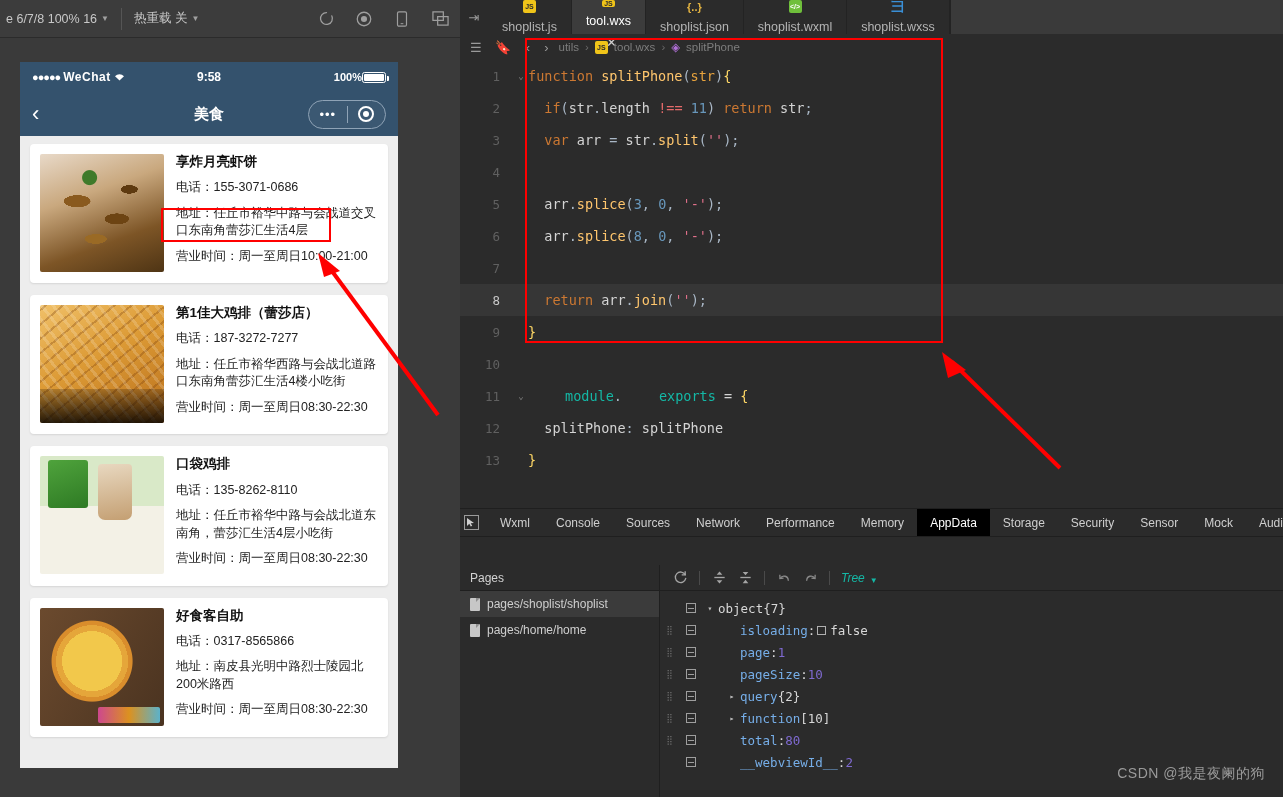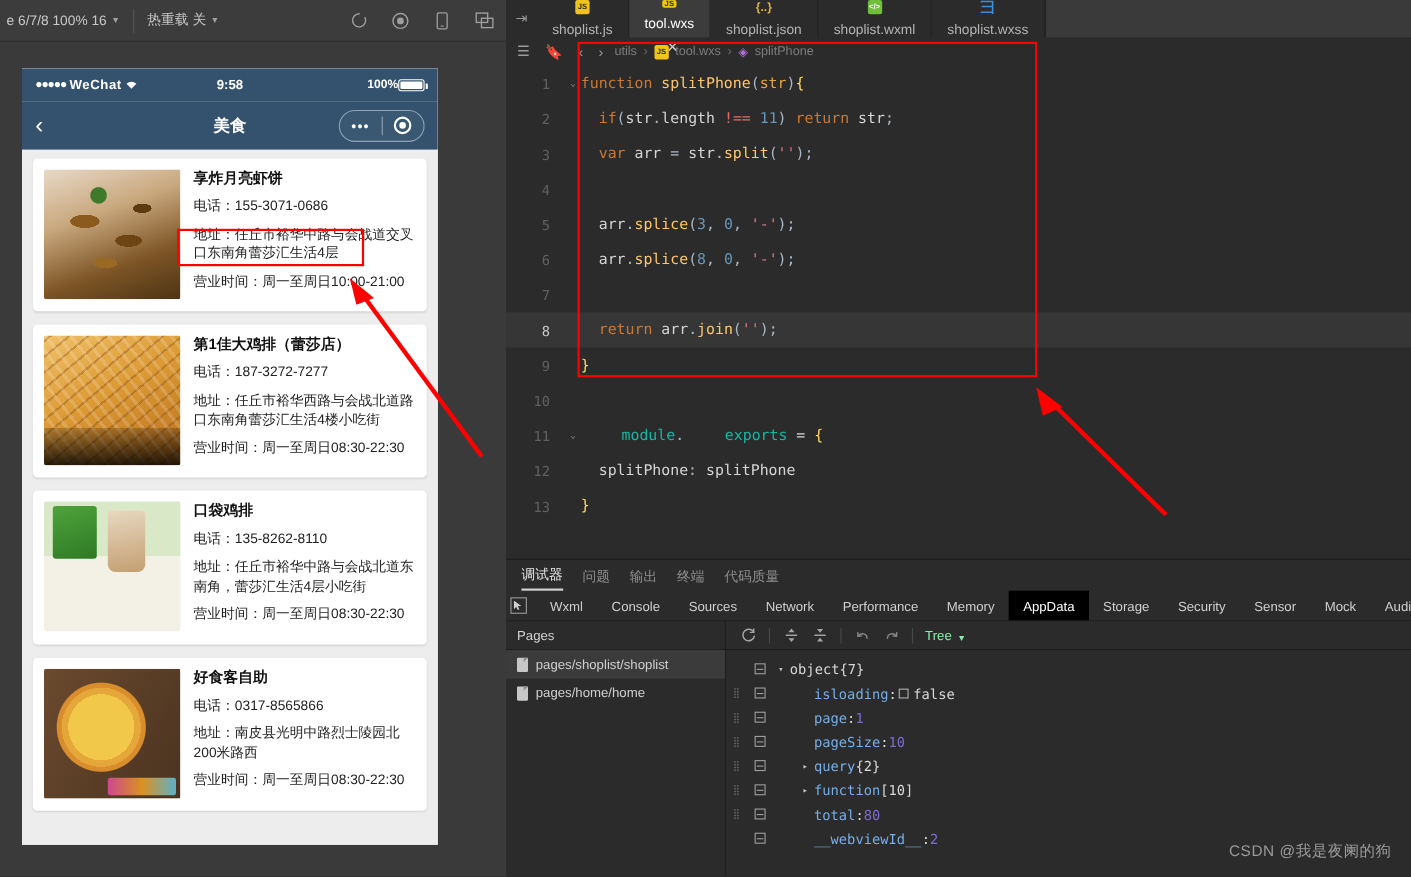--- a/index.html
+++ b/index.html
@@ -204,21 +204,21 @@
   #pages-hdr { height: 26px; display: flex; align-items: center; padding: 0 10px; font-size: 12px; color: #d2d2d2; border-bottom: 1px solid #1f1f1f; }
   .page-row { height: 26px; display: flex; align-items: center; gap: 7px; padding: 0 10px; font-size: 12px; color: #cfcfcf; }
   .page-row.sel { background: #3b3b3b; }
   .doc-ico { width: 10px; height: 13px; background: #c7c7c7; border-radius: 1px; position: relative; flex: 0 0 10px; }
   .doc-ico::after { content: ""; position: absolute; right: 0; top: 0; border-left: 4px solid #8f8f8f; border-bottom: 4px solid transparent; }
 
   #data-panel { flex: 1; background: #2b2b2b; position: relative; }
   #data-toolbar { height: 26px; display: flex; align-items: center; gap: 2px; padding: 0 8px; border-bottom: 1px solid #1f1f1f; color: #b8b8b8; }
   .dt-btn { width: 24px; height: 20px; display: flex; align-items: center; justify-content: center; font-size: 13px; opacity: .85; }
   .dt-div { width: 1px; height: 14px; background: #4a4a4a; margin: 0 5px; }
-  .dt-sel { display: flex; align-items: flex-end; gap: 5px; font-size: 12px; color: #86efac; margin-left: 4px; }
+  .dt-sel { display: flex; align-items: flex-end; gap: 5px; font-size: 12px; color: #14b8a6; margin-left: 4px; font-style: italic; }
 
   #tree { padding: 6px 0 0 0; font-family: "DejaVu Sans Mono", monospace; font-size: 12.5px; }
   .tr-row { height: 22px; display: flex; align-items: center; }
   .grip { width: 20px; color: #6a6a6a; font-size: 9px; letter-spacing: 1px; text-align: center; flex: 0 0 20px; }
   .sqico { width: 22px; flex: 0 0 22px; display: flex; align-items: center; justify-content: center; }
   .sq { width: 10px; height: 10px; border: 1px solid #9e9e9e; position: relative; }
   .sq::after { content: ""; position: absolute; left: 1px; right: 1px; top: 4px; height: 1px; background: #9e9e9e; }
   .tw { width: 16px; flex: 0 0 16px; color: #c0c0c0; font-size: 8px; text-align: center; }
   .tr-key { color: #76aee8; }
   .tr-plain { color: #d8d8d8; }
@@ -464,27 +464,20 @@
 
   <div class="ann-box" style="left:65px; top:38px; width:418px; height:305px;"></div>
 
   <svg class="ann-svg" style="left:460px; top:340px; width:160px; height:140px;">
     <line x1="140" y1="128" x2="32" y2="22" stroke="#ff0000" stroke-width="4"></line>
     <polygon points="22,12 46,30 28,38" fill="#ff0000"></polygon>
   </svg>
 
   <div id="debugger">
 
-    <div id="dbg-top-tabs">
-      <span class="dtt active">调试器</span>
-      <span class="dtt">问题</span>
-      <span class="dtt">输出</span>
-      <span class="dtt">终端</span>
-      <span class="dtt">代码质量</span>
-    </div>
 
     <div id="dbg-sub-tabs">
       <span id="cursor-ico">
         <span class="cur-box">
           <svg width="9" height="9" viewBox="0 0 9 9" style="position:absolute;left:2px;top:2px;">
               <path d="M0 0 L0 8 L2.3 5.8 L3.8 8.6 L5.2 7.8 L3.7 5.2 L7 5 Z" fill="#cfcfcf"></path>
             </svg>
         </span>
       </span>
       <span class="dst-div"></span>

